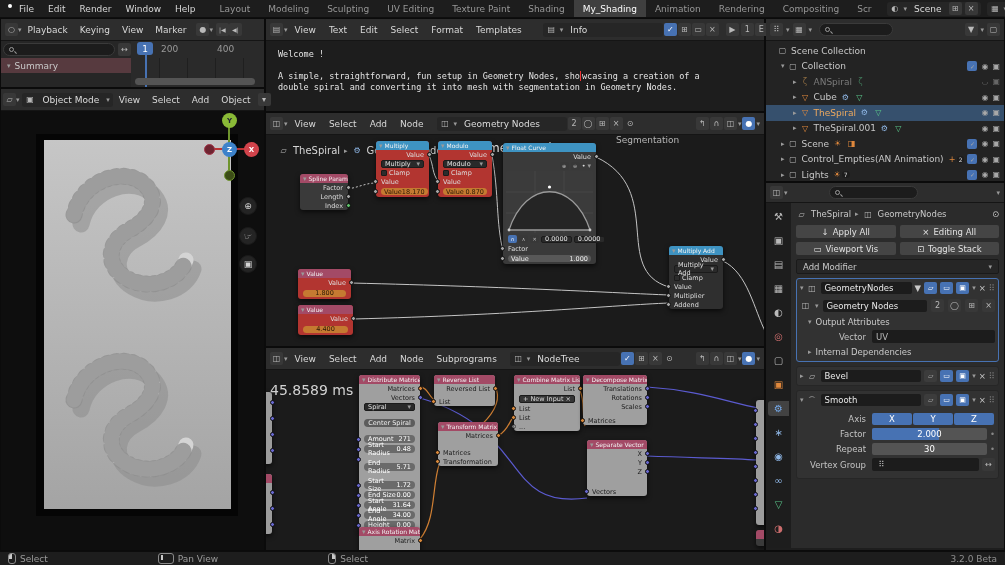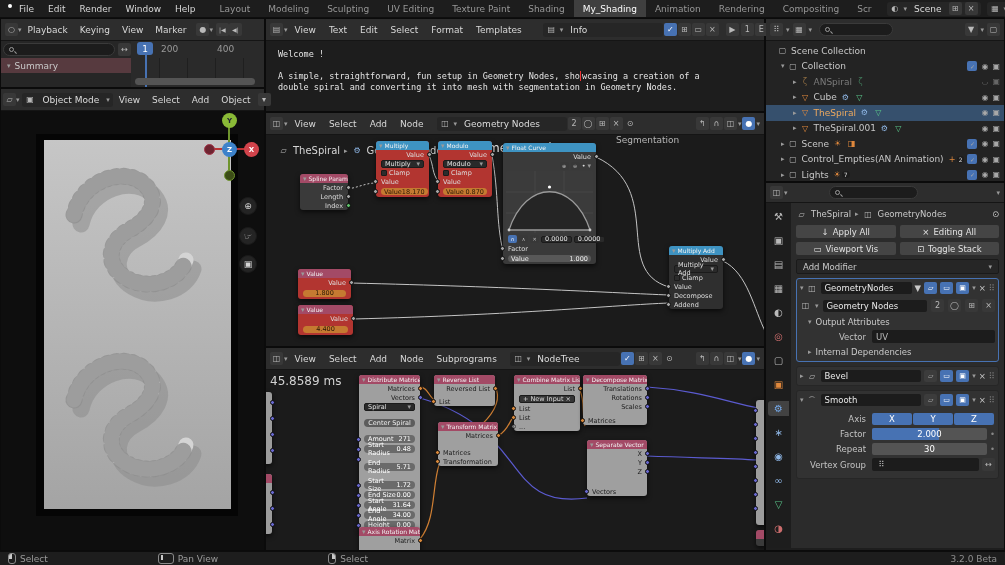--- a/index.html
+++ b/index.html
@@ -453,21 +453,21 @@
         </div>
       <div class="nr">
           <span class="cbx"></span>
           <span>Clamp</span>
         </div>
       <div class="nr">
           <span>Value</span>
           <span class="sock L sgray"></span>
         </div>
       <div class="nr">
-          <span>Decompose</span>
+          <span>Multiplier</span>
           <span class="sock L sgray"></span>
         </div>
       <div class="nr">
           <span>Addend</span>
           <span class="sock L sgray"></span>
         </div>
     </div>
 
     <div class="node err" style="left:32px;top:134px;width:53px">
       <div class="hd pink">
@@ -523,21 +523,21 @@
     <span class="mini" style="background:transparent">⊙</span>
     <span style="flex:1"></span>
     <span class="mini">↰</span>
     <span class="mini">∩</span>
     <span class="mini">◫</span>
       <span class="chev">▾</span>
     <span class="mini blue">●</span>
       <span class="chev">▾</span>
   </div>
   <div class="econtent" style="background:#1b1b1b">
-    <span class="overlaytxt" style="left:4px;top:4px;font-size:12px;color:#d2d2d2">45.8589 ms</span>
+    <span class="overlaytxt" style="left:4px;top:12px;font-size:14px;color:#d2d2d2">45.8589 ms</span>
     <svg class="links" width="500" height="182">
       <g fill="none" stroke="#cf7f33" stroke-width="1.2">
         <path d="M154,17 C162,17 163,28 170,31"></path>
         <path d="M229,16 C242,42 200,70 174,82"></path>
         <path d="M154,169 C170,150 166,116 173,95"></path>
         <path d="M232,66 C243,60 243,50 250,44"></path>
         <path d="M314,21 C319,30 316,47 319,56"></path>
       </g>
       <g fill="none" stroke="#5b5bd0" stroke-width="1.2">
         <path d="M154,28 C265,60 235,140 321,128"></path>

